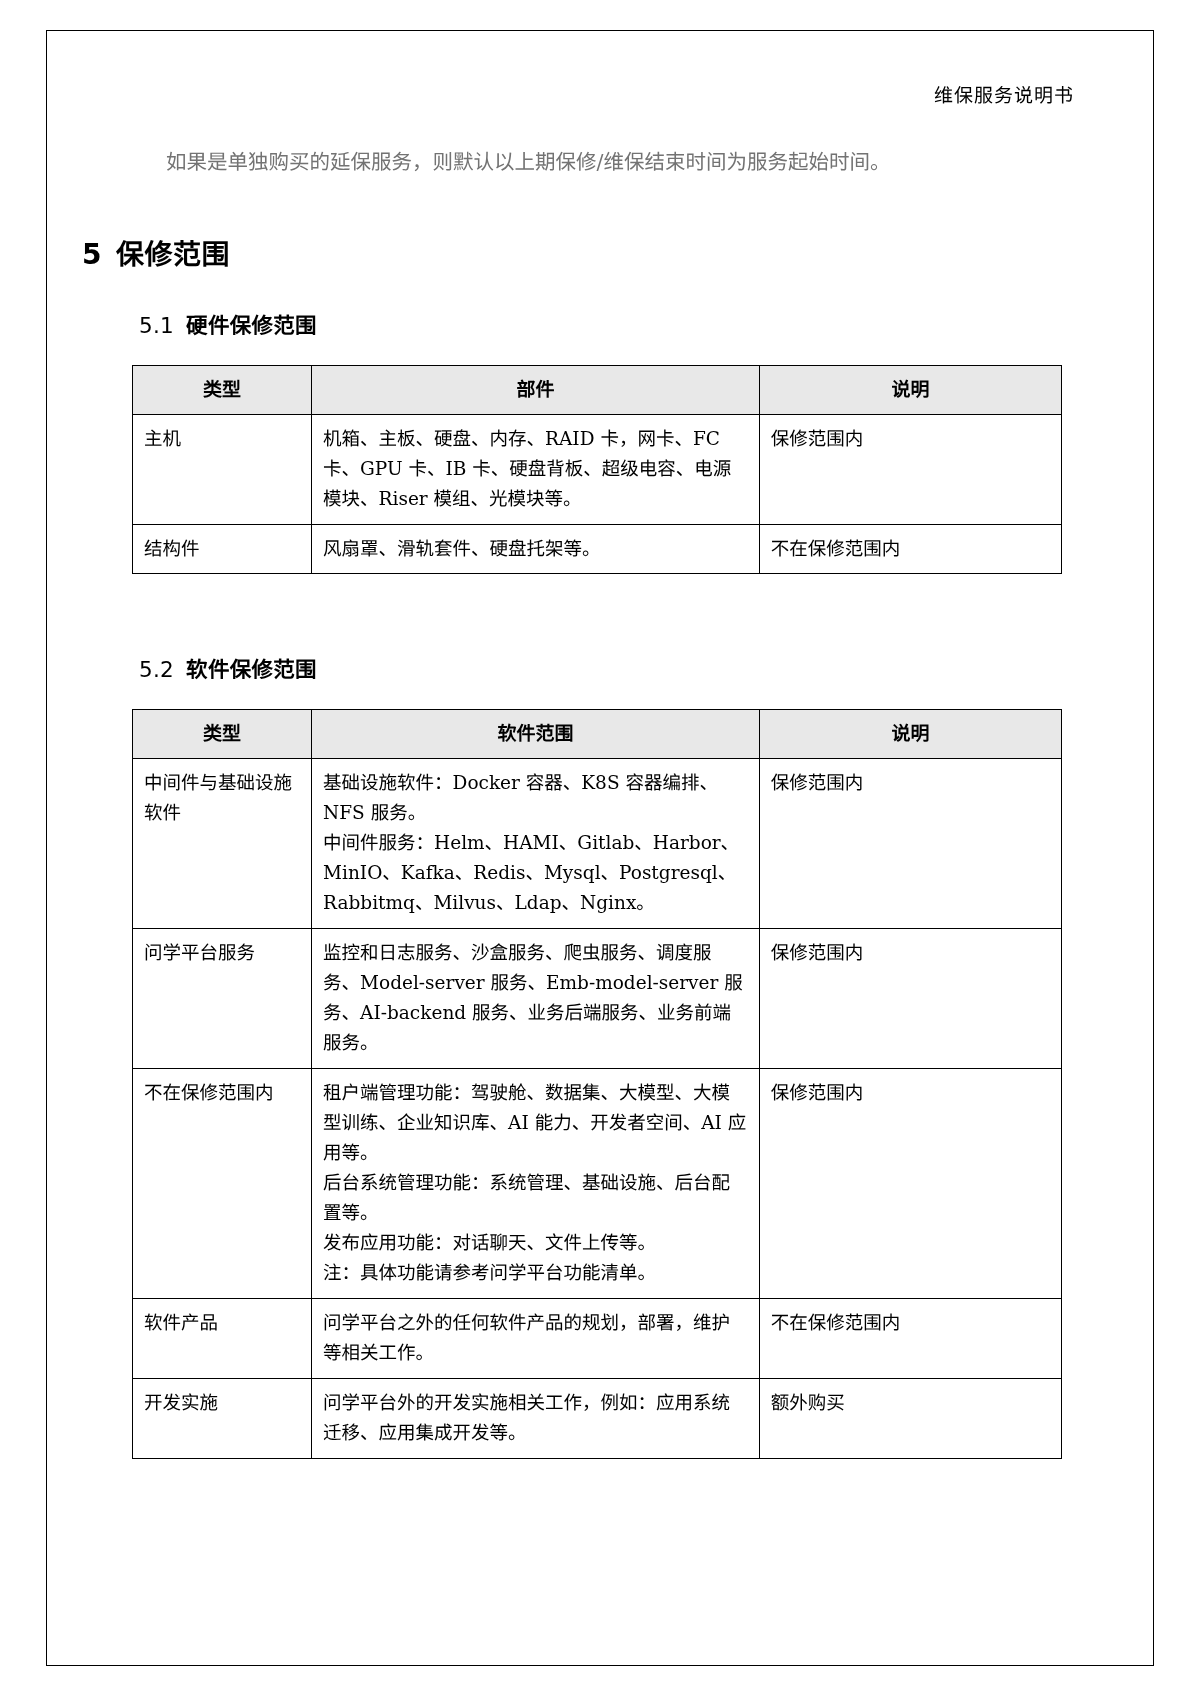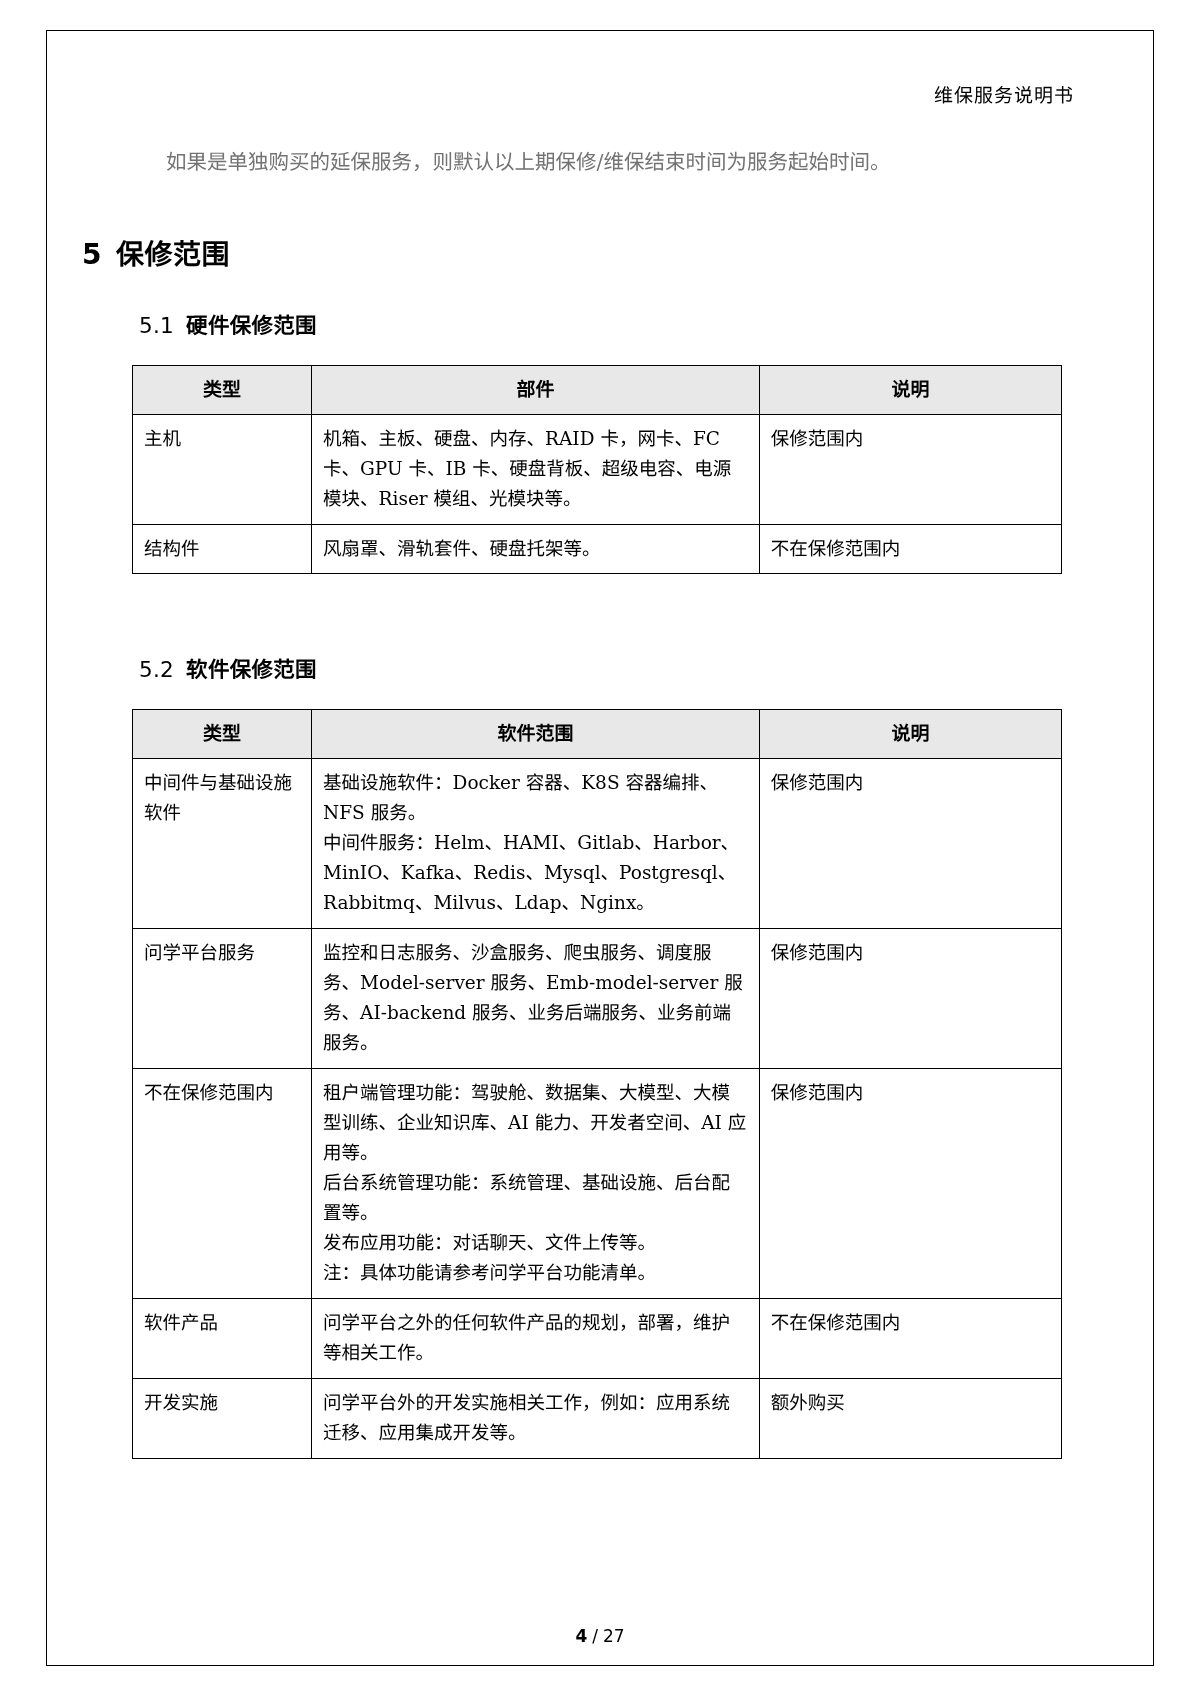--- a/index.html
+++ b/index.html
@@ -215,18 +215,15 @@
           <td>不在保修范围内</td>
         </tr>
         <tr>
           <td class="type-cell">开发实施</td>
           <td class="type-cell">问学平台外的开发实施相关工作，例如：应用系统迁移、应用集成开发等。</td>
           <td>额外购买</td>
         </tr>
       </tbody>
     </table>
 
-    <div class="footer">
-      <span class="pg">4</span><span class="sep">/</span><span>27</span>
-    </div>
 
   </div>
 </div>
 
 </body></html>

